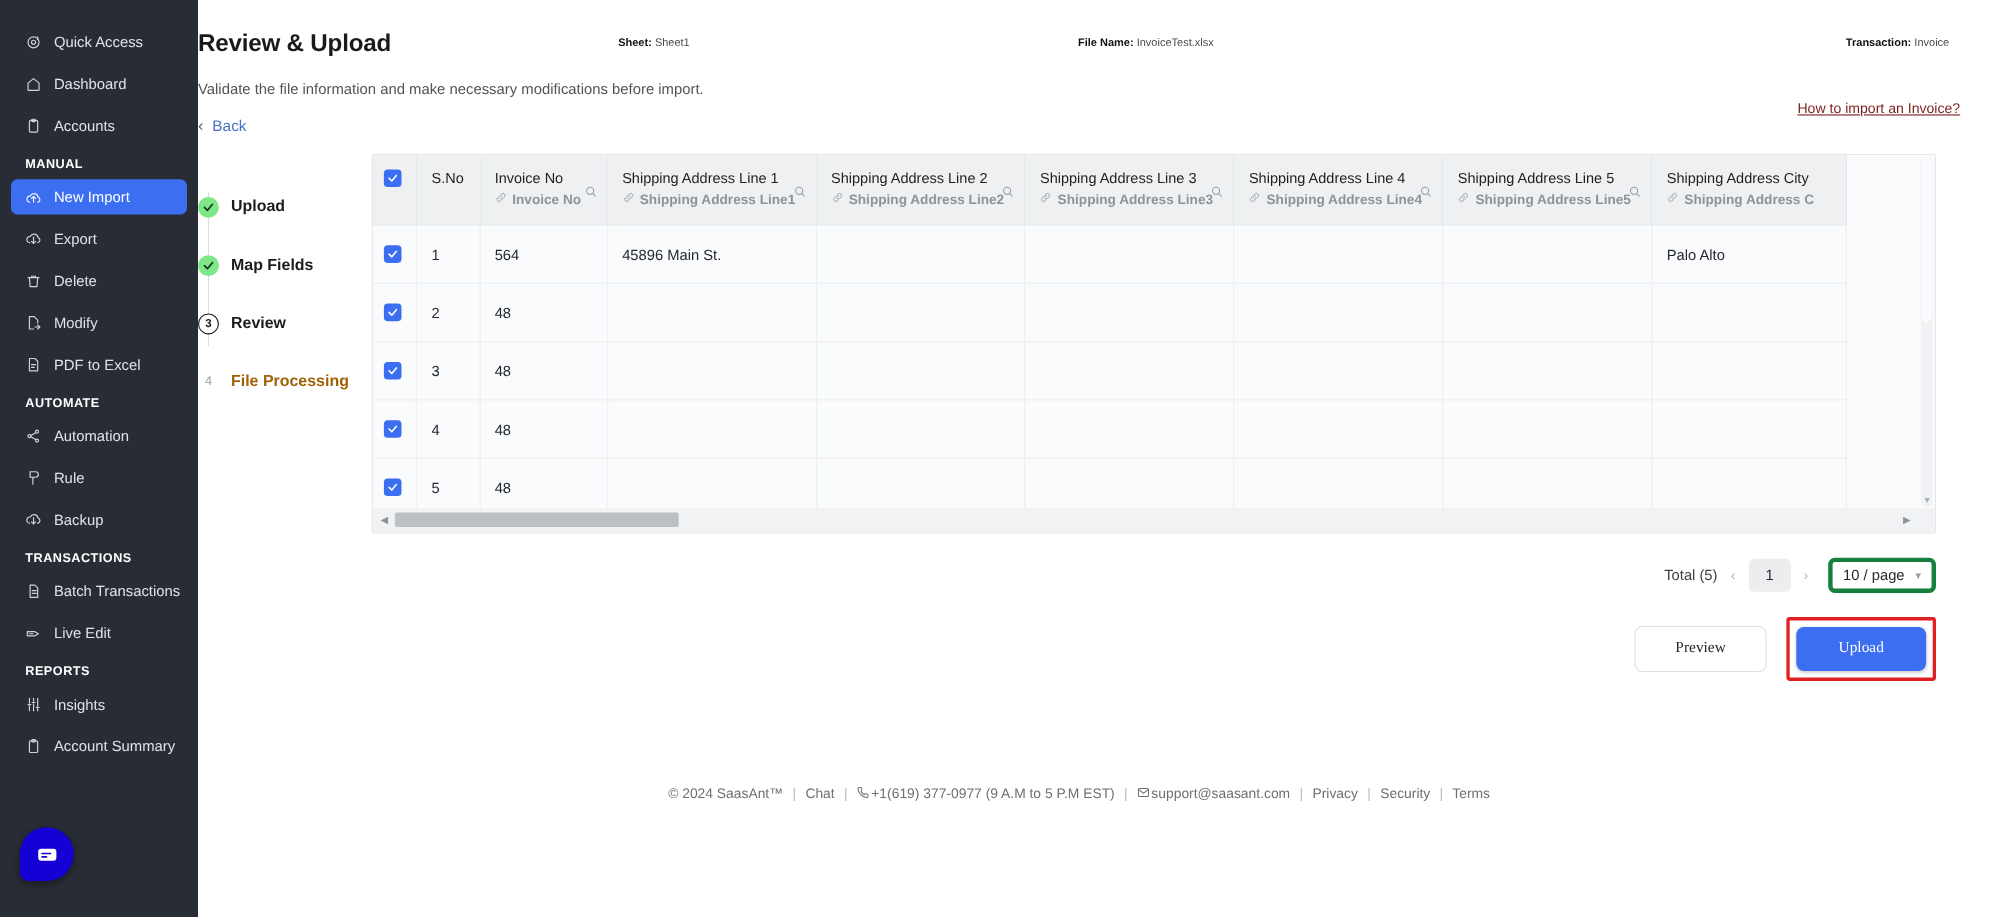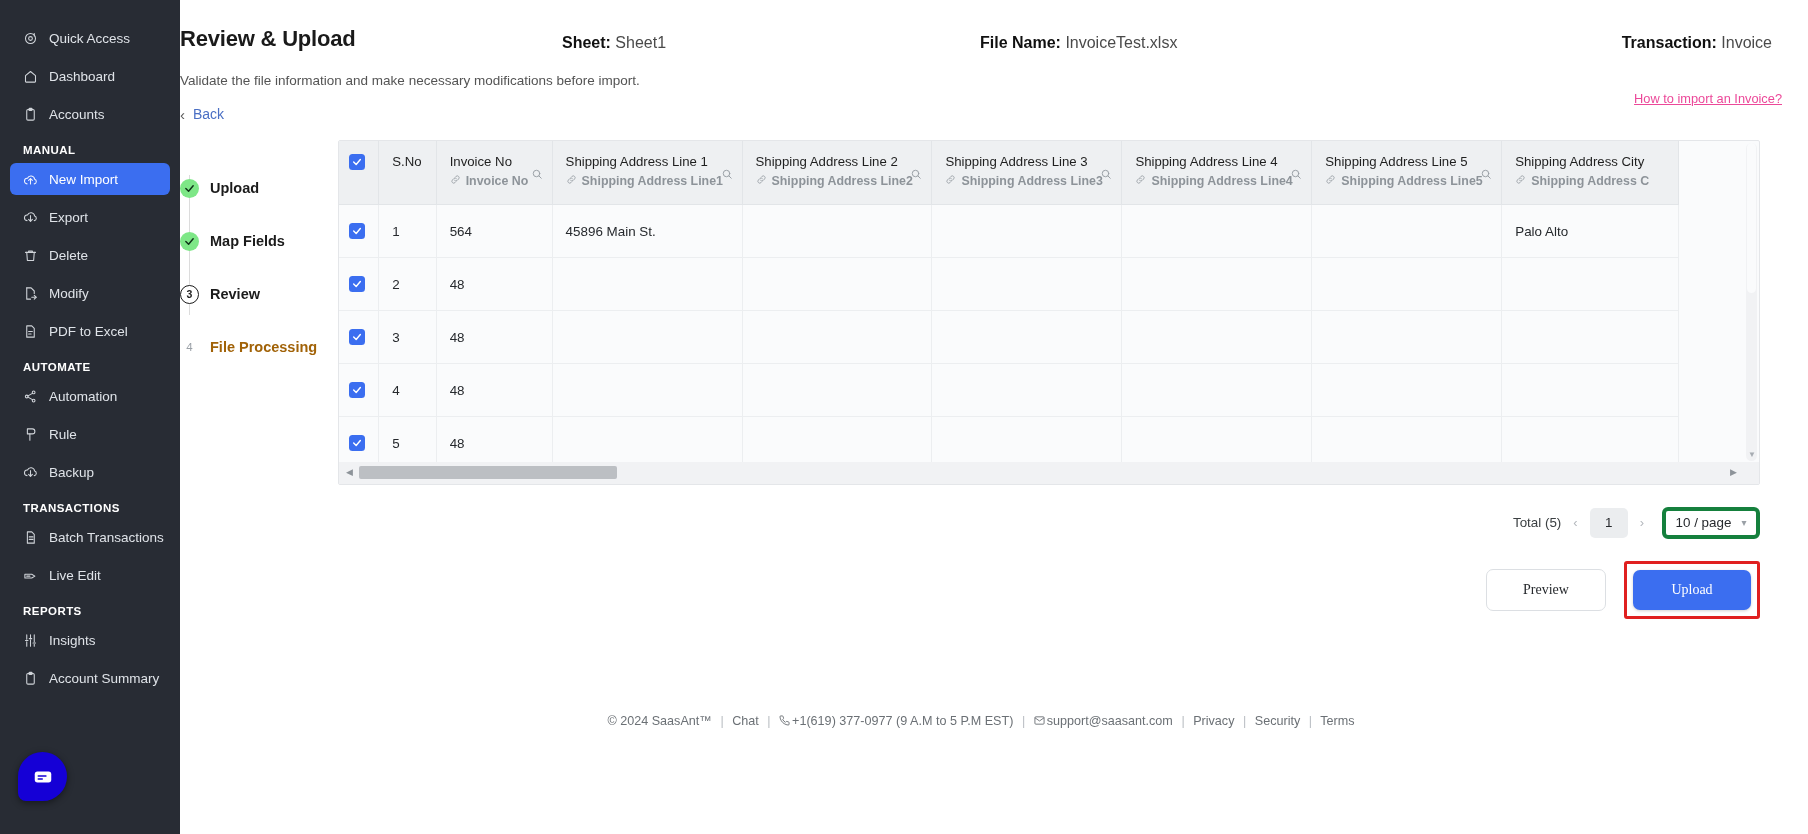--- a/index.html
+++ b/index.html
@@ -67,34 +67,34 @@
   }
   .content { padding: 18px 22px 0 22px; position: relative; height: 100%; }
 
   .hdr-row { position: relative; height: 34px; }
   .page-title {
     font-size: 22px; font-weight: bold; color: #1a1a1a;
     letter-spacing: -.2px;
   }
   .meta {
     position: absolute; top: 8px;
-    font-size: 16px; color: #4a4a4a; white-space: nowrap;
+    font-size: 10px; color: #4a4a4a; white-space: nowrap;
   }
   .meta b { color: #111; font-weight: bold; }
   .meta-sheet { left: 382px; }
   .meta-file  { left: 800px; }
   .meta-trans { right: 10px; }
 
   .subtitle {
     margin-top: 13px;
     font-size: 13.5px; color: #545454;
   }
   .help-link {
     position: absolute; right: 22px; top: 83px;
-    font-size: 12.8px; color: #ec4899;
+    font-size: 12.8px; color: #7f1d1d;
     text-decoration: underline; cursor: pointer;
   }
   .back-link {
     margin-top: 18px;
     display: inline-flex; align-items: center; gap: 8px;
     font-size: 14px; color: #4a6fc4; cursor: pointer;
   }
   .back-link .chev { font-size: 15px; color: #5a5a5a; line-height: 1; }
 
   

